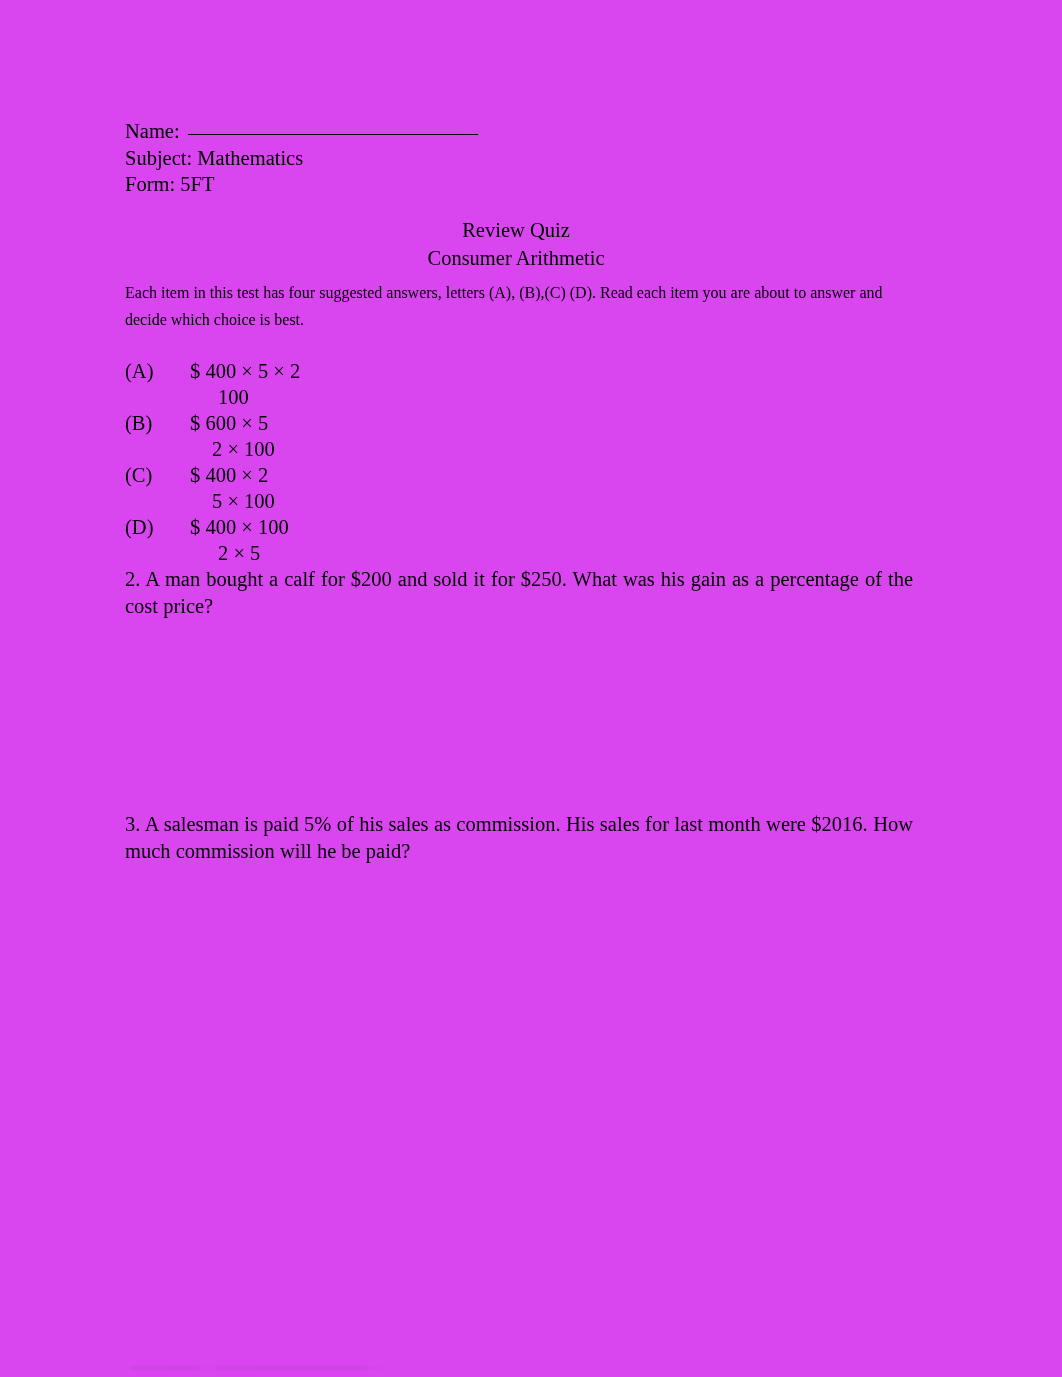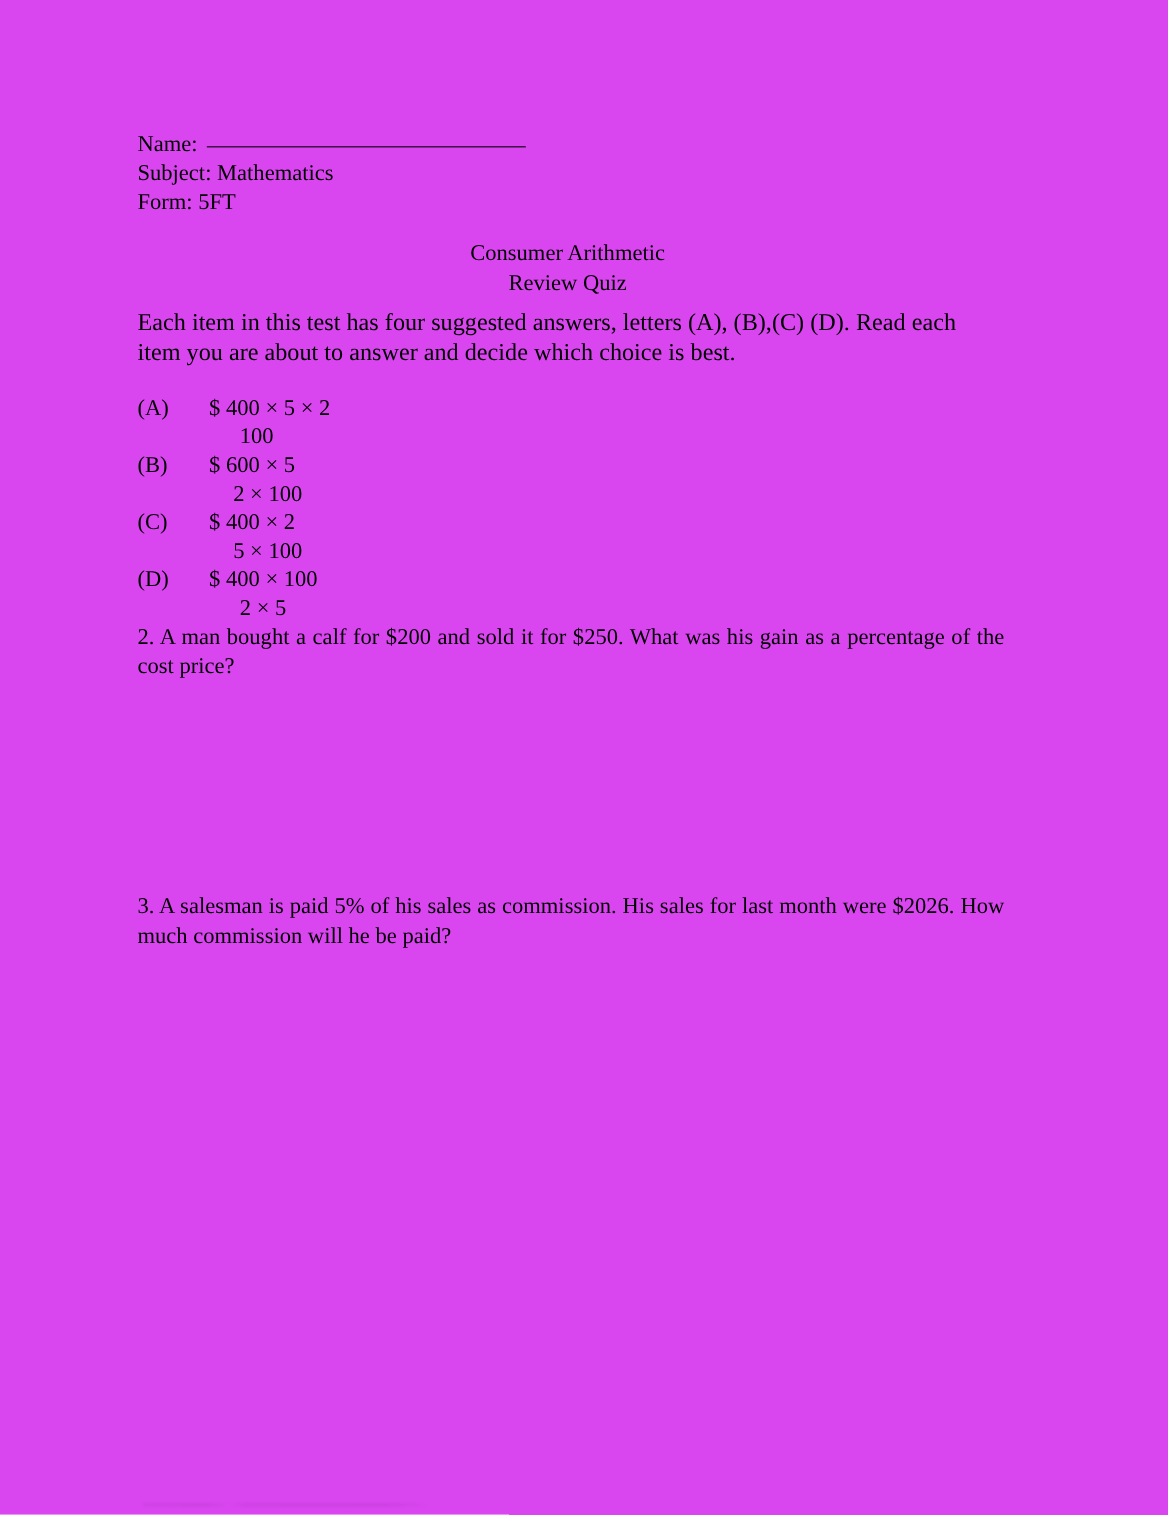--- a/index.html
+++ b/index.html
@@ -61,21 +61,21 @@
     text-align: center;
     font-weight: bold;
     font-size: 25px;
     line-height: 30px;
     letter-spacing: 0.1px;
     padding-right: 6px;
   }
 
   .instructions {
     margin-top: 7px;
-    font-size: 22px;
+    font-size: 16px;
     line-height: 27.5px;
     text-align: left;
   }
 
   
   .question {
     font-size: 20.5px;
     line-height: 27.5px;
     text-align: justify;
     text-justify: inter-word;
@@ -138,22 +138,22 @@
   <div class="content">
 
     <div class="hdr-line name-row">
       <span>Name:</span>
       <span class="name-rule"></span>
     </div>
     <div class="hdr-line">Subject: Mathematics</div>
     <div class="hdr-line">Form: 5FT</div>
 
     <div class="title-block">
+      <div>Review Quiz</div>
       <div>Consumer Arithmetic</div>
-      <div>Review Quiz</div>
     </div>
 
 
     <div class="instructions">Each item in this test has four suggested answers, letters (A), (B),(C) (D). Read each item you are about to answer and decide which choice is best.</div>
 
 
     <div class="options">
 
       <div class="option">
         <div class="opt-row">
@@ -185,21 +185,21 @@
           <span class="opt-num">$ 400 × 100</span>
         </div>
         <div class="opt-den wide">2 × 5</div>
       </div>
 
     </div>
 
     <div class="question q2">2. A  man bought  a  calf  for $200 and  sold  it  for $250. What was his gain as a percentage of the cost  price?</div>
     <div style="height:190px;"></div>
 
-    <div class="question q3" style="margin-top:0;">3. A   salesman   is   paid 5% of   his  sales   as  commission.   His  sales  for last month were $2026. How much commission will he be paid?</div>
+    <div class="question q3" style="margin-top:0;">3. A   salesman   is   paid 5% of   his  sales   as  commission.   His  sales  for last month were $2016. How much commission will he be paid?</div>
     <div style="height:190px;"></div>
 
     <div style="height:150px;"></div>
 
   </div>
 
   <div class="page-artifact"></div>
 
 </div>
 

